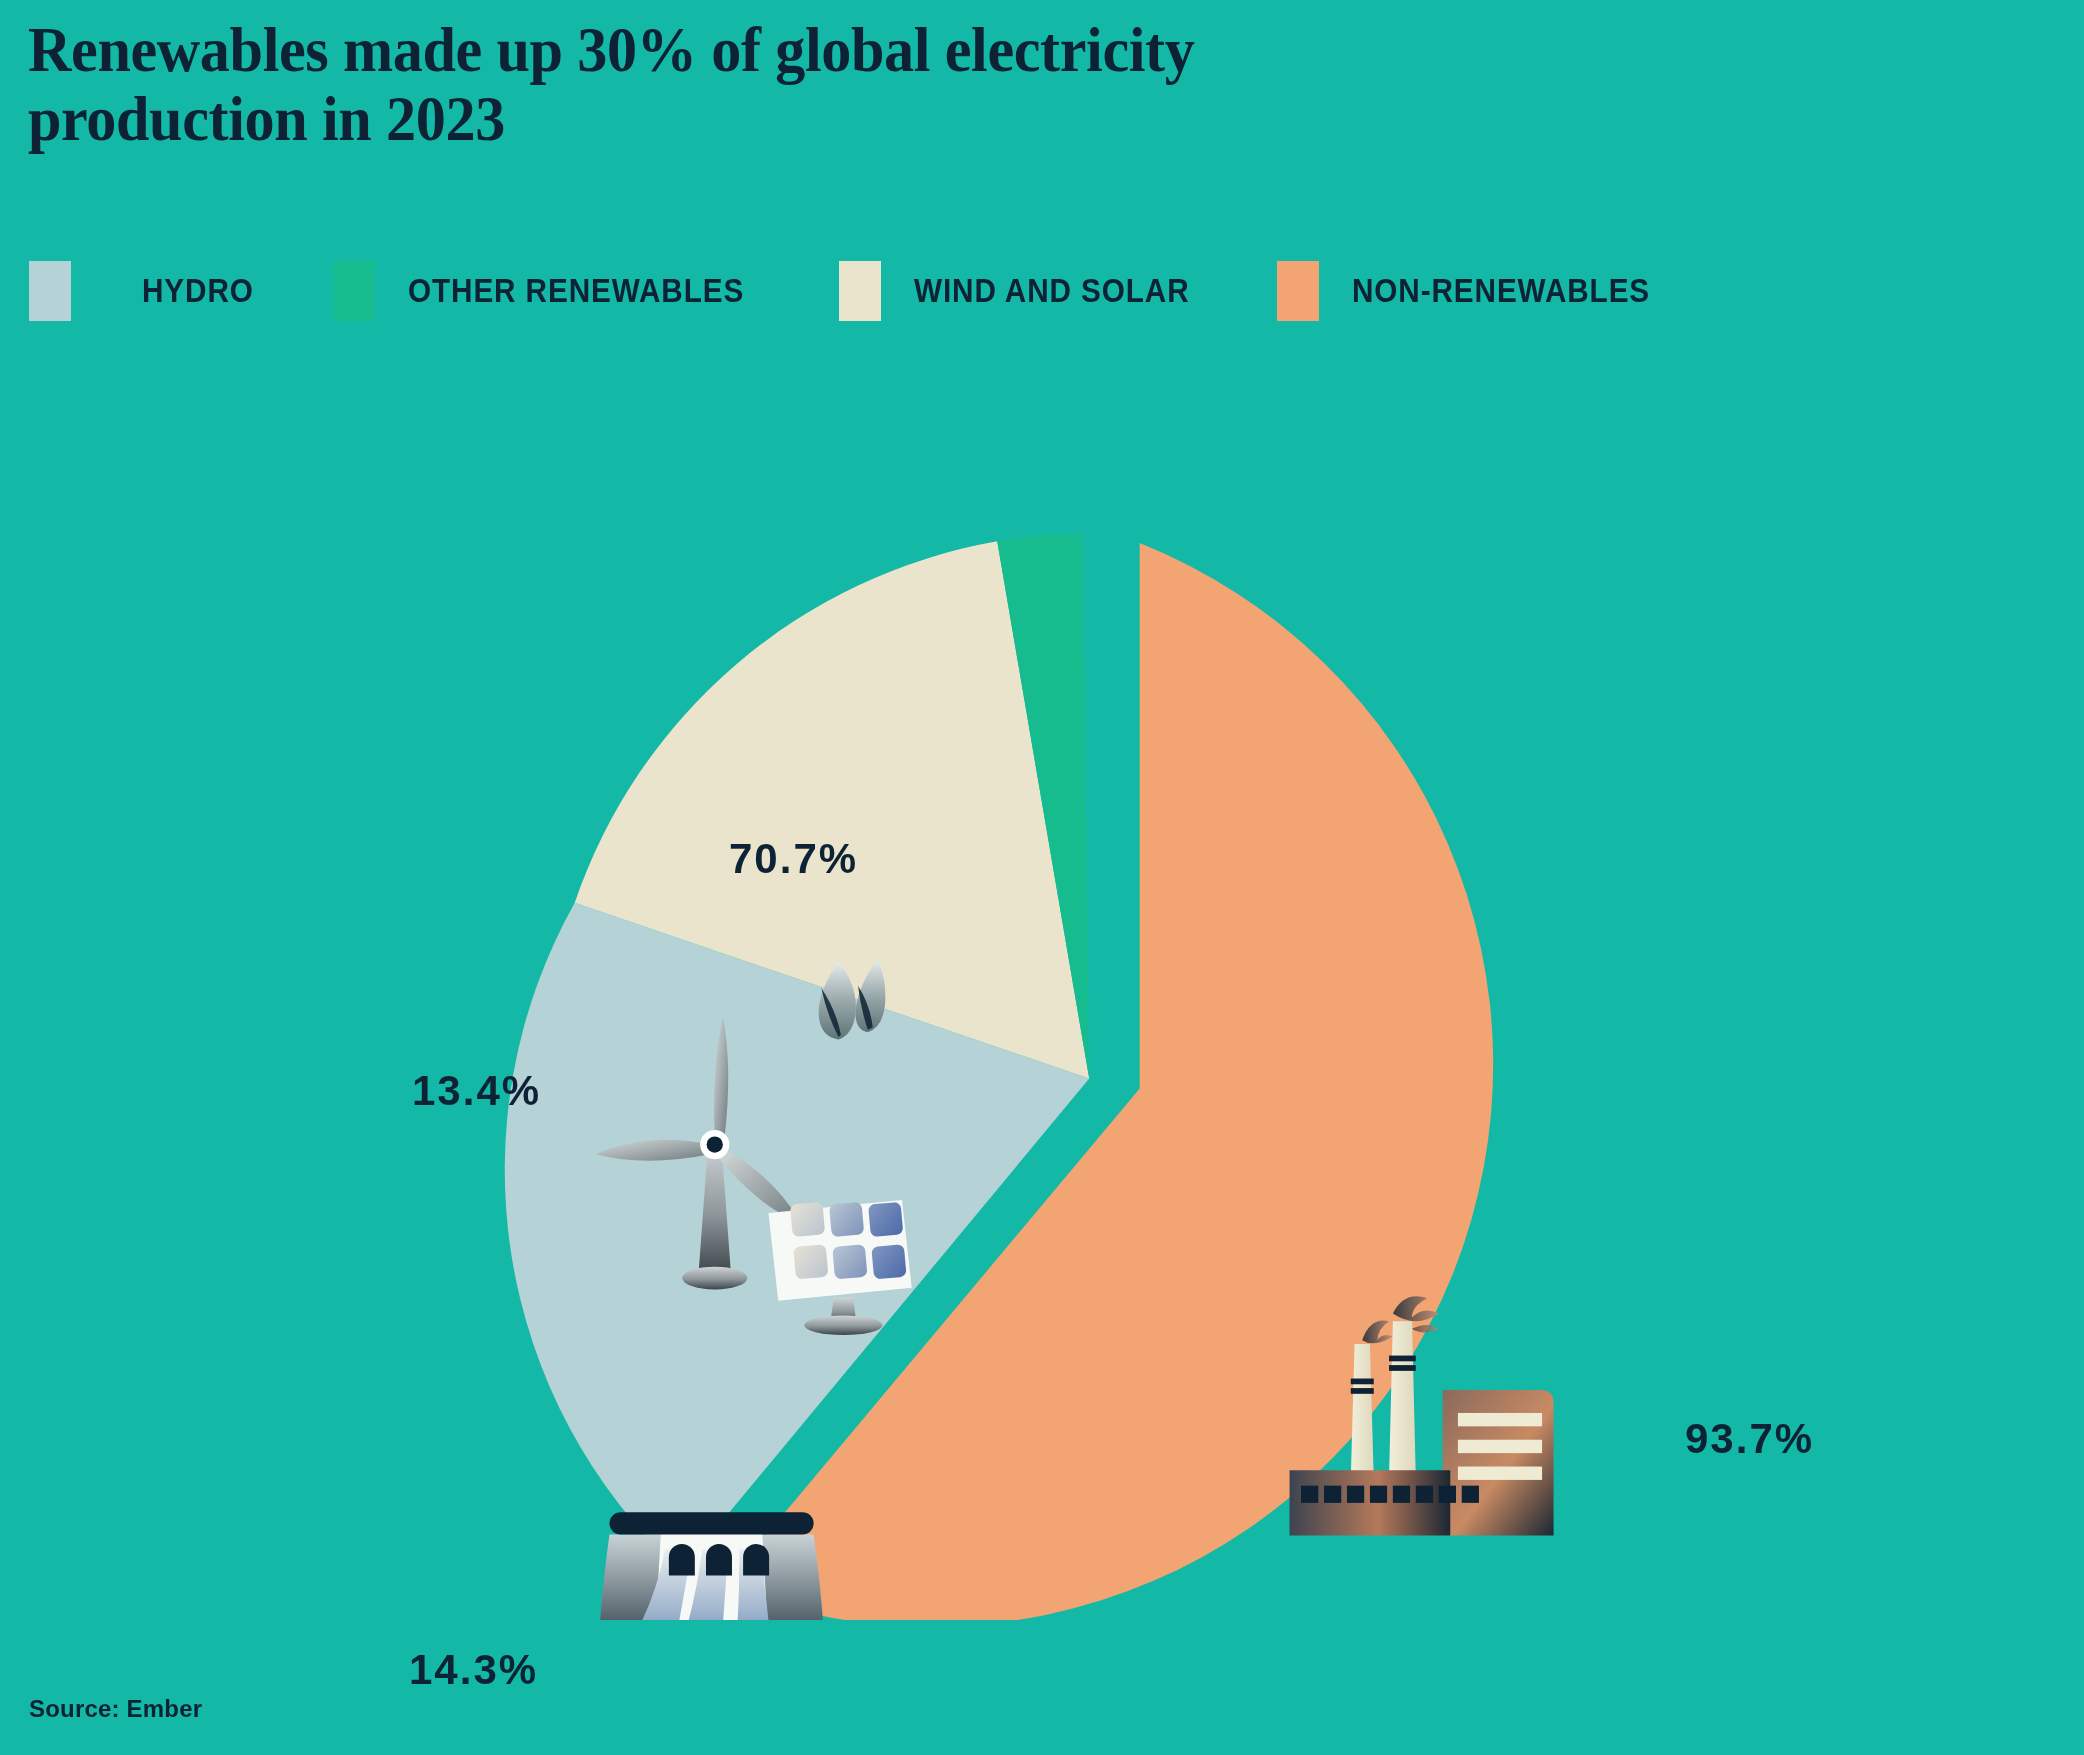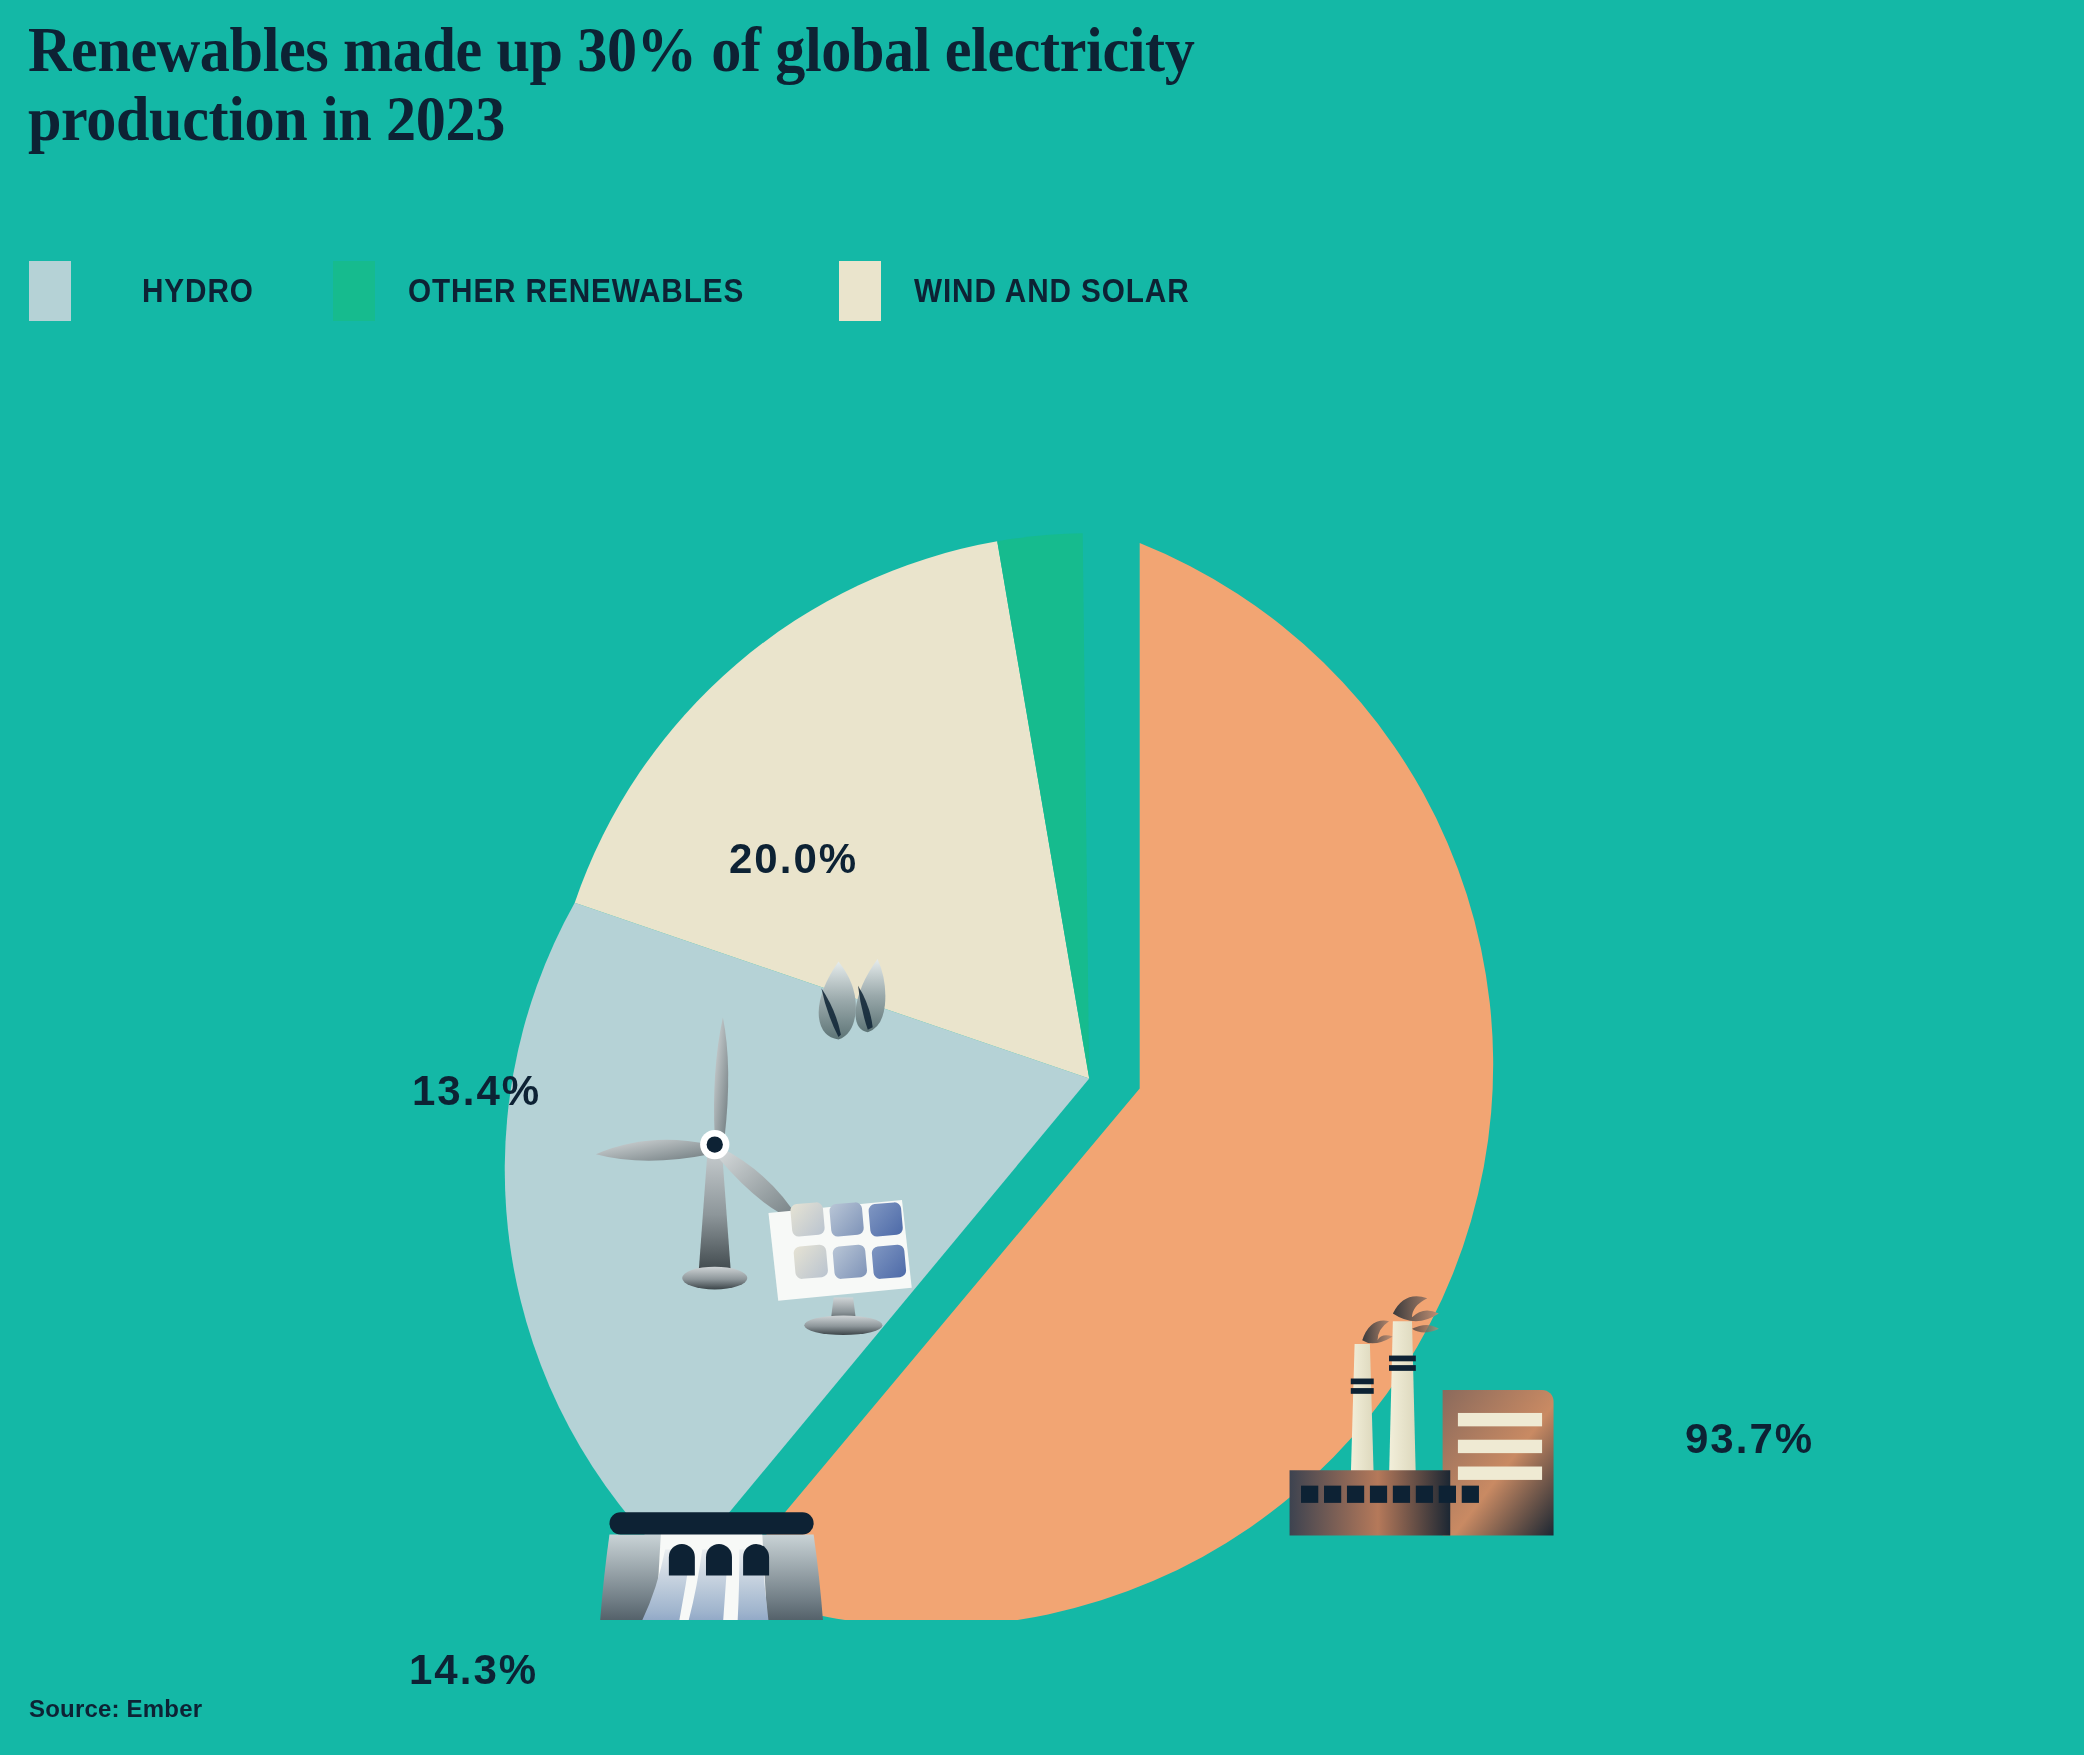--- a/index.html
+++ b/index.html
@@ -133,20 +133,24 @@
       <span class="legend-label">HYDRO</span>
     </div>
     <div class="legend-item li-2">
       <span class="legend-swatch" style="background:#16bb8e"></span>
       <span class="legend-label">OTHER RENEWABLES</span>
     </div>
     <div class="legend-item li-1">
       <span class="legend-swatch" style="background:#eae4cc"></span>
       <span class="legend-label">WIND AND SOLAR</span>
     </div>
+    <div class="legend-item li-3">
+      <span class="legend-swatch" style="background:#f2a573"></span>
+      <span class="legend-label">NON-RENEWABLES</span>
+    </div>
   </div>
 
   <div class="pie-wrap">
     <svg class="pie-svg" viewBox="0 0 2560 1560" xmlns="http://www.w3.org/2000/svg">
       <defs>
 
         <linearGradient id="gMetal" x1="0" y1="0" x2="0" y2="1">
           <stop offset="0%" stop-color="#cfd4d6"></stop>
           <stop offset="55%" stop-color="#8d969a"></stop>
           <stop offset="100%" stop-color="#3b4448"></stop>
@@ -285,21 +289,21 @@
         <rect x="24" y="100" width="9" height="9" fill="#0d2234"></rect>
         <rect x="36" y="100" width="9" height="9" fill="#0d2234"></rect>
         <rect x="48" y="100" width="9" height="9" fill="#0d2234"></rect>
         <rect x="60" y="100" width="9" height="9" fill="#0d2234"></rect>
         <rect x="72" y="100" width="9" height="9" fill="#0d2234"></rect>
         <rect x="84" y="100" width="9" height="9" fill="#0d2234"></rect>
         <rect x="96" y="100" width="9" height="9" fill="#0d2234"></rect>
       </g>
     </svg>
 
-    <div class="value-label vl-other">20.0%</div>
+    <div class="value-label vl-other">70.7%</div>
     <div class="value-label vl-wind">13.4%</div>
     <div class="value-label vl-hydro">14.3%</div>
     <div class="value-label vl-nonren">93.7%</div>
   </div>
 
   <div class="source">Source: Ember</div>
 
 </div>
 
 

